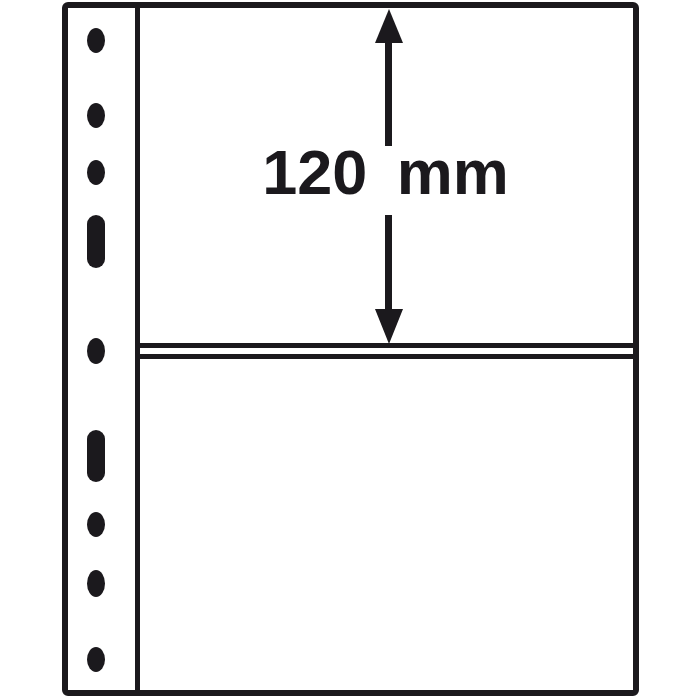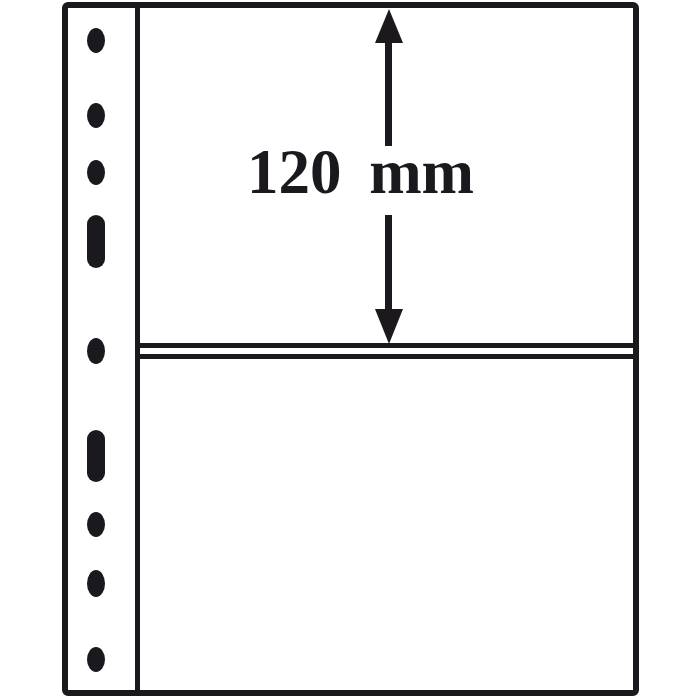--- a/index.html
+++ b/index.html
@@ -63,30 +63,29 @@
     left: 375px;
     width: 0; height: 0;
     border-left: 14px solid transparent;
     border-right: 14px solid transparent;
   }
   .arrow-head.up   { border-bottom: 34px solid #1b191d; }
   .arrow-head.down { border-top: 35px solid #1b191d; }
 
   .dim-label {
     position: absolute;
-    left: 220px; top: 139px;
+    left: 245px; top: 139px;
     width: 281px; height: 66px;
     line-height: 66px;
     text-align: center;
     font-size: 63px;
     font-weight: 700;
     color: #1b191d;
     word-spacing: 12px;
     white-space: nowrap;
-    font-family: Liberation Serif, serif;
   }
 </style>
 </head>
 <body>
 
 <div class="stage">
 
   <div class="sheet"></div>
 
   <div class="binding-line"></div>

